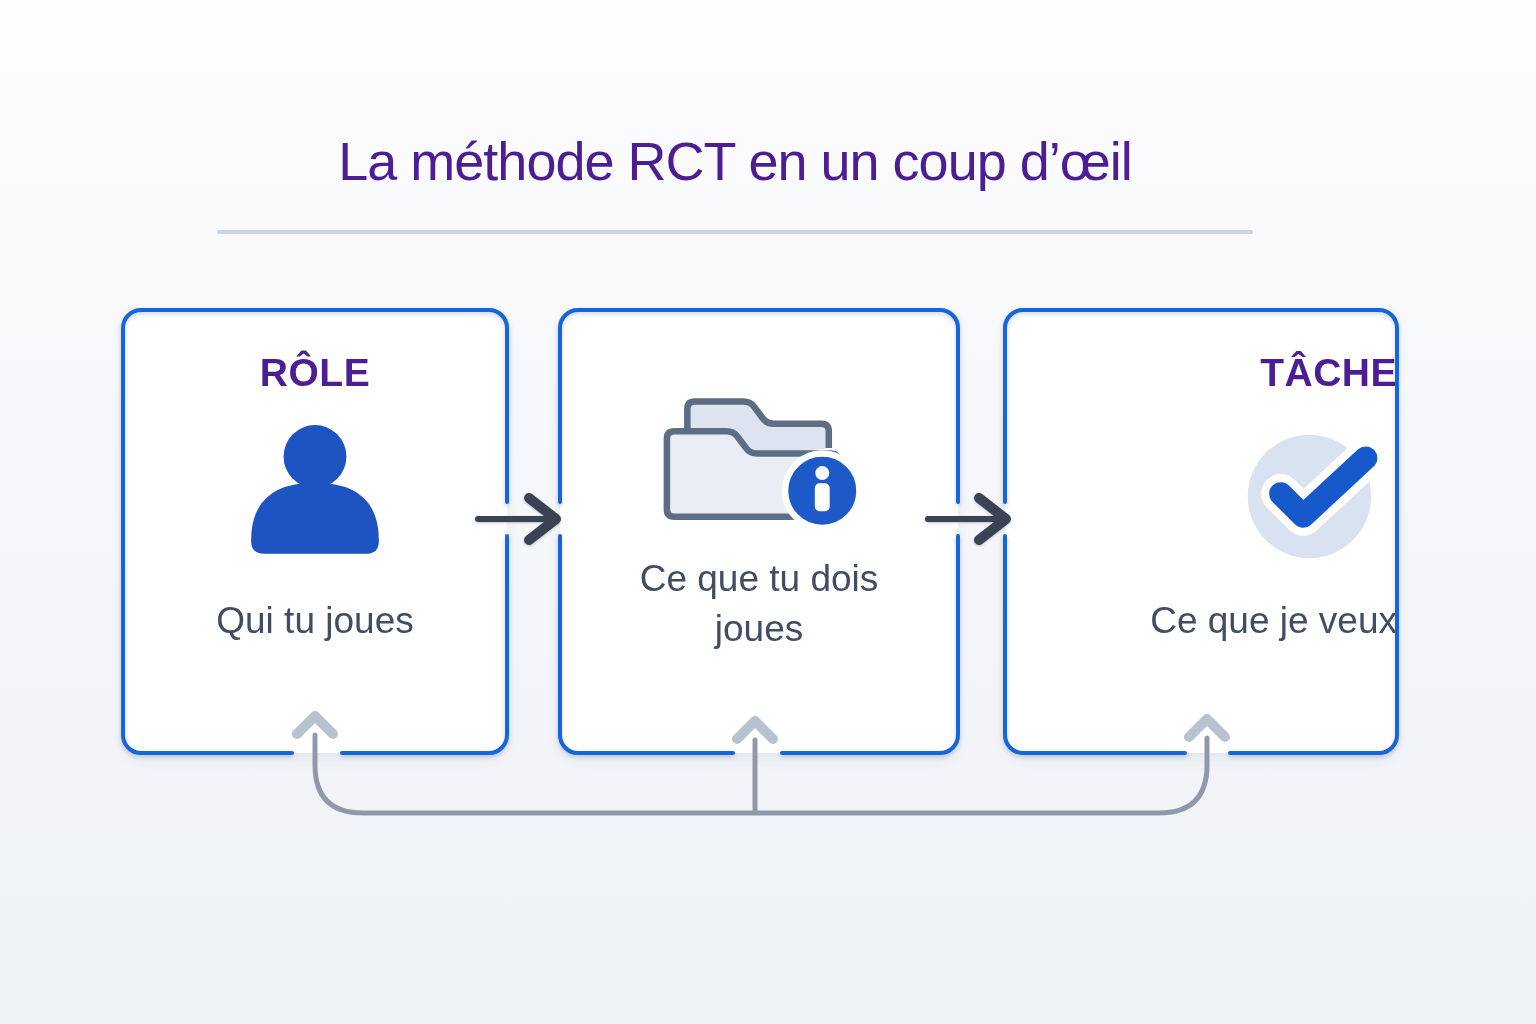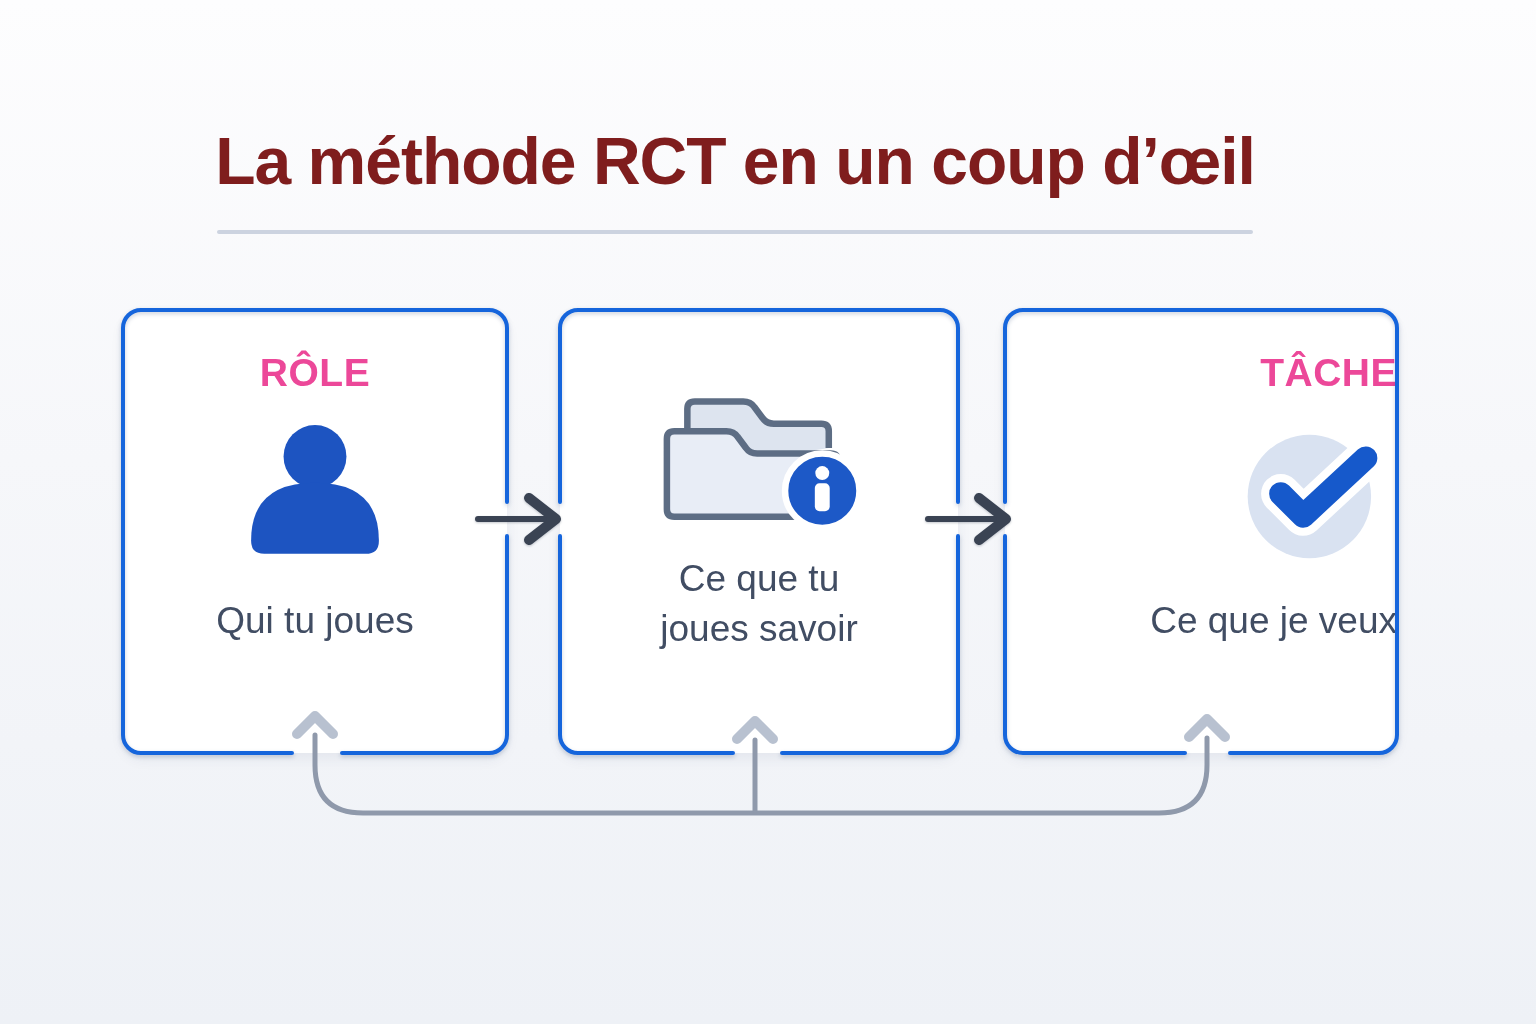--- a/index.html
+++ b/index.html
@@ -5,41 +5,41 @@
   html,body{margin:0;padding:0;}
   body{
     width:1536px;height:1024px;overflow:hidden;
     font-family:"Liberation Sans","DejaVu Sans",sans-serif;
     background:linear-gradient(180deg,#fdfdfe 0%,#f6f7fa 45%,#eef1f6 100%);
   }
   .stage{position:relative;width:1536px;height:1024px;}
 
   .title{
     position:absolute;left:0;top:124px;width:1470px;
-    text-align:center;font-size:66px;font-weight:700;letter-spacing:-1px;
-    color:#7f1d1d;line-height:74px;
+    text-align:center;font-size:54px;font-weight:400;letter-spacing:-1px;
+    color:#4c1d95;line-height:74px;
   }
   .divider{
     position:absolute;left:217px;top:230px;width:1036px;height:4px;
     background:#ccd3e0;border-radius:2px;
   }
 
   .card{
     position:absolute;top:310px;height:443px;
     background:#ffffff;border-radius:20px;
     box-shadow:0 6px 14px rgba(40,60,100,0.07);
     display:flex;flex-direction:column;align-items:center;
     box-sizing:border-box;padding-top:42px;
   }
   .card-1{left:123px;width:384px;}
   .card-2{left:560px;width:398px;}
   .card-3{left:1005px;width:392px;align-items:flex-end;}
 
   .card-heading{
-    font-size:39px;font-weight:700;color:#ec4899;line-height:42px;
+    font-size:39px;font-weight:700;color:#4c1d95;line-height:42px;
     letter-spacing:0.5px;
   }
   .card-icon{
     height:152px;margin-top:26px;display:flex;align-items:center;justify-content:center;
   }
   .card-icon svg{overflow:visible;display:block;}
   .card-desc{
     margin-top:24px;font-size:37px;font-weight:400;color:#414d63;
     line-height:50px;text-align:center;white-space:nowrap;
   }
@@ -74,21 +74,21 @@
   <div class="card card-2">
     <div class="card-icon">
       <svg width="214" height="154" viewBox="0 0 230 165">
         <path d="M38,100 V34 Q38,26 46,26 H98 Q106,26 110,32 L119,44 Q123,50 131,50 H182 Q190,50 190,58 V76" fill="#dde4ef" stroke="#5d6d84" stroke-width="7" stroke-linejoin="round"></path>
         <path d="M24,150 Q16,150 16,142 V66 Q16,58 24,58 H80 Q88,58 92,64 L101,76 Q105,82 113,82 H192 Q200,82 200,90 V142 Q200,150 192,150 Z" fill="#e8edf6" stroke="#5d6d84" stroke-width="7" stroke-linejoin="round"></path>
         <circle cx="183" cy="122" r="40" fill="#1d59c7" stroke="#ffffff" stroke-width="7"></circle>
         <circle cx="183" cy="103" r="7.5" fill="#ffffff"></circle>
         <rect x="175" y="114" width="16" height="30" rx="5" fill="#ffffff"></rect>
       </svg>
     </div>
-    <div class="card-desc">Ce que tu joues savoir</div>
+    <div class="card-desc">Ce que tu dois joues</div>
   </div>
 
   <div class="card card-3">
     <div class="card-heading">TÂCHE</div>
     <div class="card-icon">
       <svg width="152" height="150" viewBox="0 0 170 155">
         <circle cx="72" cy="78" r="69" fill="#d9e2f1"></circle>
         <path d="M40,75 L65,100 L135,35" fill="none" stroke="#ffffff" stroke-width="44" stroke-linecap="round" stroke-linejoin="round"></path>
         <path d="M40,75 L65,100 L135,35" fill="none" stroke="#1659cb" stroke-width="26" stroke-linecap="round" stroke-linejoin="round"></path>
       </svg>

